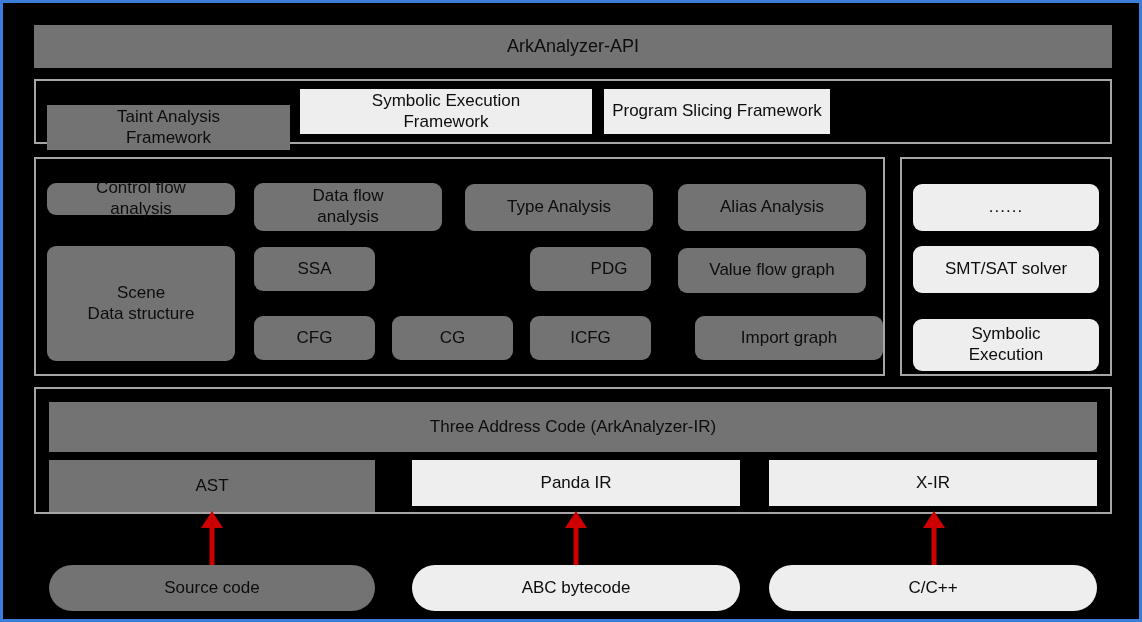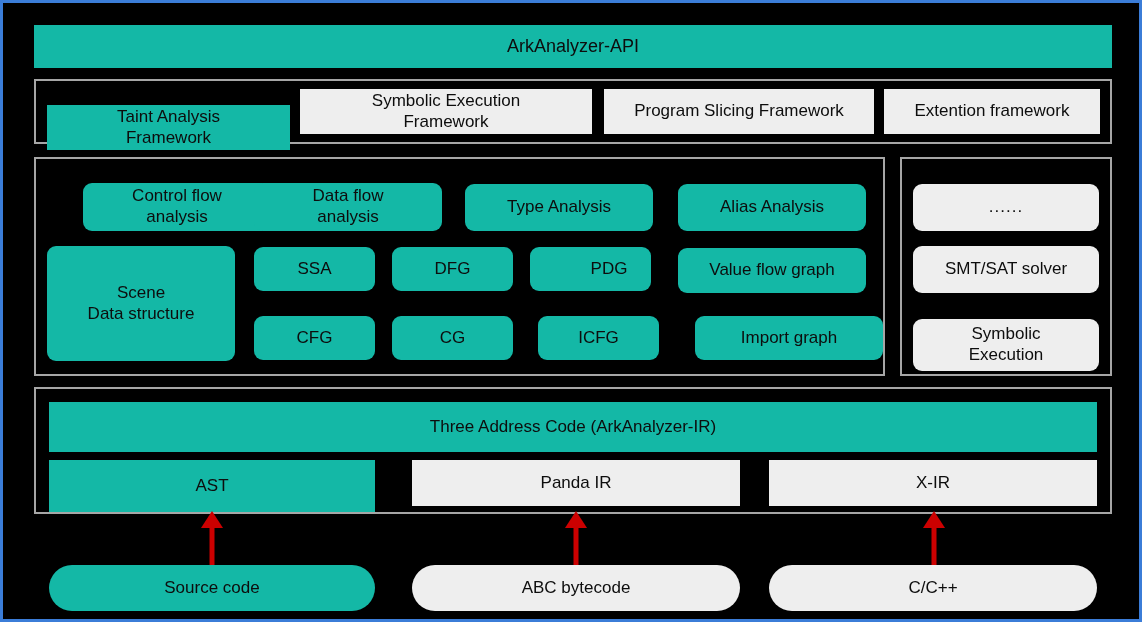--- a/index.html
+++ b/index.html
@@ -28,21 +28,21 @@
     display: flex;
     align-items: center;
     justify-content: center;
     text-align: center;
     color: #0d0d0d;
     font-size: 17px;
     line-height: 1.22;
     padding: 2px 6px;
     white-space: pre-line;
   }
-  .green { background: #14b8a6; }
+  .green { background: #737373; }
   .grey  { background: #eeeeee; }
 
   .r-none { border-radius: 0; }
   .r-sm   { border-radius: 0; }
   .r-md   { border-radius: 9px; }
   .r-pill { border-radius: 26px; }
 
   
   .group {
     position: absolute;
@@ -83,52 +83,50 @@
   <div class="box green r-none" style="left:31px; top:22px; width:1078px; height:43px; font-size:18px;">ArkAnalyzer-API</div>
 
   <div class="group" style="left:31px; top:76px; width:1078px; height:65px;"></div>
 
   <div class="box green r-none" style="left:44px; top:102px; width:243px; height:45px;">Taint Analysis
 Framework</div>
 
   <div class="box grey r-none" style="left:297px; top:86px; width:292px; height:45px;">Symbolic Execution
 Framework</div>
 
-  <div class="box grey r-none" style="left:601px; top:86px; width:270px; height:45px;">Program Slicing Framework</div>
+  <div class="box grey r-none" style="left:601px; top:86px; width:226px; height:45px;">Program Slicing Framework</div>
 
-  <div class="box grey r-none" style="left:881px; top:86px; width:216px; height:45px;">Extention framework</div>
 
   <div class="group" style="left:31px; top:154px; width:851px; height:219px;"></div>
 
-  <div class="box green r-md" style="left:44px; top:180px; width:188px; height:48px;margin-left:36px;">Control flow
+  <div class="box green r-md" style="left:44px; top:180px; width:188px; height:32px;">Control flow
 analysis</div>
 
   <div class="box green r-md" style="left:251px; top:180px; width:188px; height:48px;">Data flow
 analysis</div>
 
   <div class="box green r-md" style="left:462px; top:181px; width:188px; height:47px;">Type Analysis</div>
 
   <div class="box green r-md" style="left:44px; top:243px; width:188px; height:115px;">Scene
 Data structure</div>
 
   <div class="box green r-md" style="left:675px; top:181px; width:188px; height:47px;">Alias Analysis</div>
 
   <div class="box green r-md" style="left:251px; top:244px; width:121px; height:44px;">SSA</div>
 
-  <div class="box green r-md" style="left:389px; top:244px; width:121px; height:44px;">DFG</div>
 
   <div class="box green r-md" style="left:527px; top:244px; width:121px; height:44px;padding-left:43px;">PDG</div>
 
   <div class="box green r-md" style="left:675px; top:245px; width:188px; height:45px;">Value flow graph</div>
 
   <div class="box green r-md" style="left:251px; top:313px; width:121px; height:44px;">CFG</div>
 
   <div class="box green r-md" style="left:389px; top:313px; width:121px; height:44px;">CG</div>
 
-  <div class="box green r-md" style="left:527px; top:313px; width:121px; height:44px;margin-left:8px;">ICFG</div>
+  <div class="box green r-md" style="left:527px; top:313px; width:121px; height:44px;">ICFG</div>
 
   <div class="box green r-md" style="left:675px; top:313px; width:188px; height:44px;margin-left:17px;">Import graph</div>
 
   <div class="group" style="left:897px; top:154px; width:212px; height:219px;"></div>
 
   <div class="box grey r-md" style="left:910px; top:181px; width:186px; height:47px; letter-spacing:1px;">......</div>
 
   <div class="box grey r-md" style="left:910px; top:243px; width:186px; height:47px;">SMT/SAT solver</div>
 
   <div class="box grey r-md" style="left:910px; top:316px; width:186px; height:52px;">Symbolic

